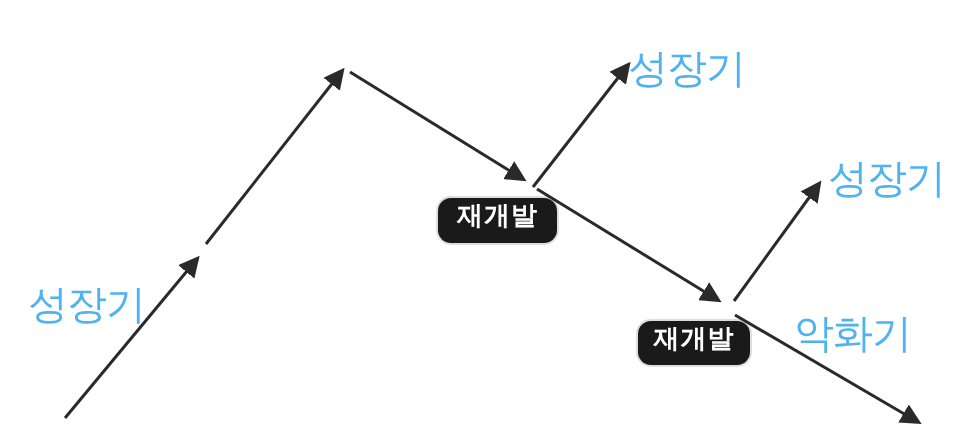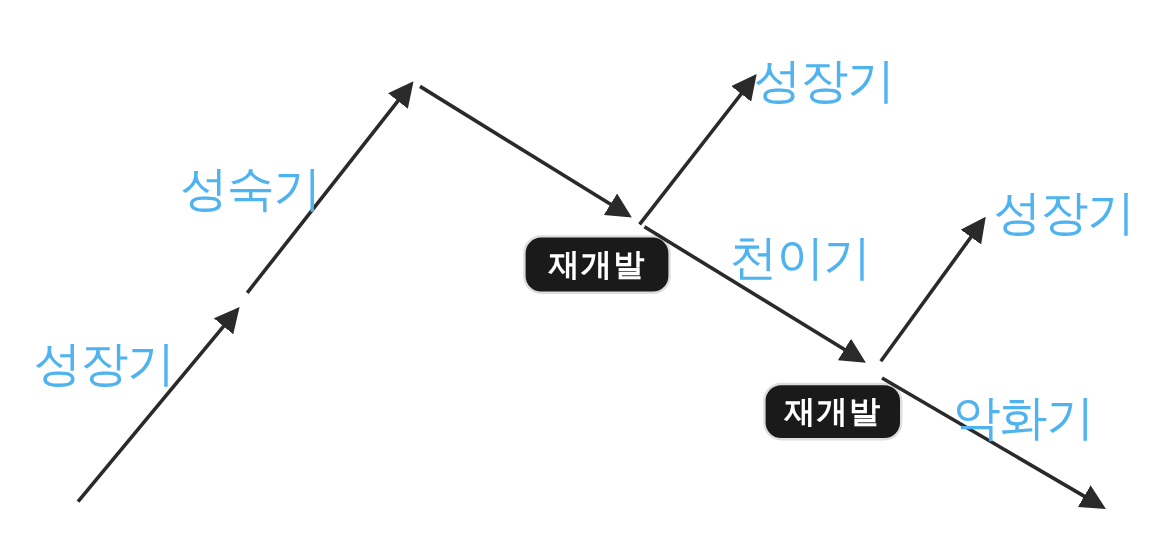--- a/index.html
+++ b/index.html
@@ -26,21 +26,20 @@
     font-size: 40px;
     font-weight: 400;
     line-height: 1.1;
     letter-spacing: -1px;
     white-space: nowrap;
     user-select: none;
   }
   .badge {
     position: absolute;
     display: flex;
-    align-items: center;
     justify-content: center;
     background: #1A1A1A;
     color: #FFFFFF;
     border-radius: 13px;
     font-size: 26px;
     font-weight: bold;
     letter-spacing: 1px;
     white-space: nowrap;
     box-shadow: 0 0 0 2px rgba(26,26,26,0.15);
     user-select: none;
@@ -63,25 +62,23 @@
 
     <line x1="350" y1="72" x2="523" y2="179" stroke="#2A2A2A" stroke-width="3" marker-end="url(#arrow)"></line>
     <line x1="537" y1="189" x2="718" y2="300" stroke="#2A2A2A" stroke-width="3" marker-end="url(#arrow)"></line>
     <line x1="735" y1="315" x2="918" y2="422" stroke="#2A2A2A" stroke-width="3" marker-end="url(#arrow)"></line>
 
     <line x1="533" y1="187" x2="628" y2="65" stroke="#2A2A2A" stroke-width="3" marker-end="url(#arrow)"></line>
     <line x1="734" y1="301" x2="819" y2="184" stroke="#2A2A2A" stroke-width="3" marker-end="url(#arrow)"></line>
   </svg>
 
   <div class="lbl" style="left:28px;  top:282px;">성장기</div>
-  <div class="lbl" style="left:150px; top:136px;">성숙기</div>
   <div class="lbl" style="left:628px; top:46px;">성장기</div>
-  <div class="lbl" style="left:608px; top:193px;">천이기</div>
   <div class="lbl" style="left:828px; top:156px;">성장기</div>
-  <div class="lbl" style="left:794px; top:311px;margin-top:16px;">악화기</div>
+  <div class="lbl" style="left:794px; top:311px;">악화기</div>
 
   <div class="badge" style="left:438px; top:198px; width:119px; height:45px;">
     <span>재개발</span>
   </div>
   <div class="badge" style="left:638px; top:321px; width:112px; height:44px;">
     <span>재개발</span>
   </div>
 
 </div>
 

